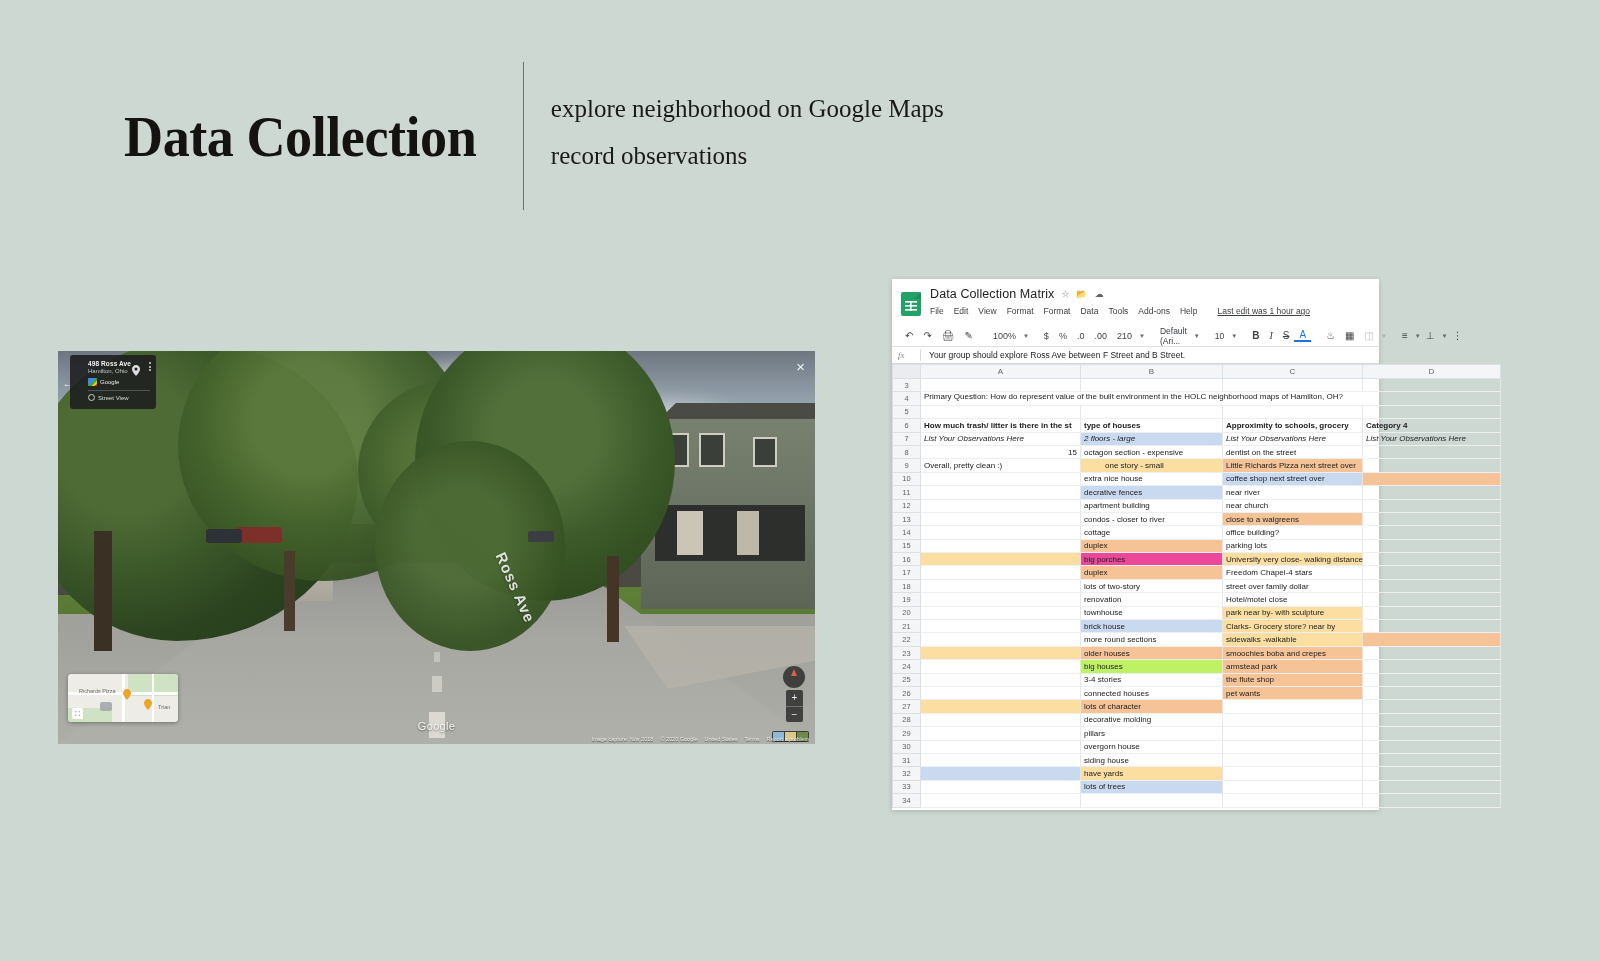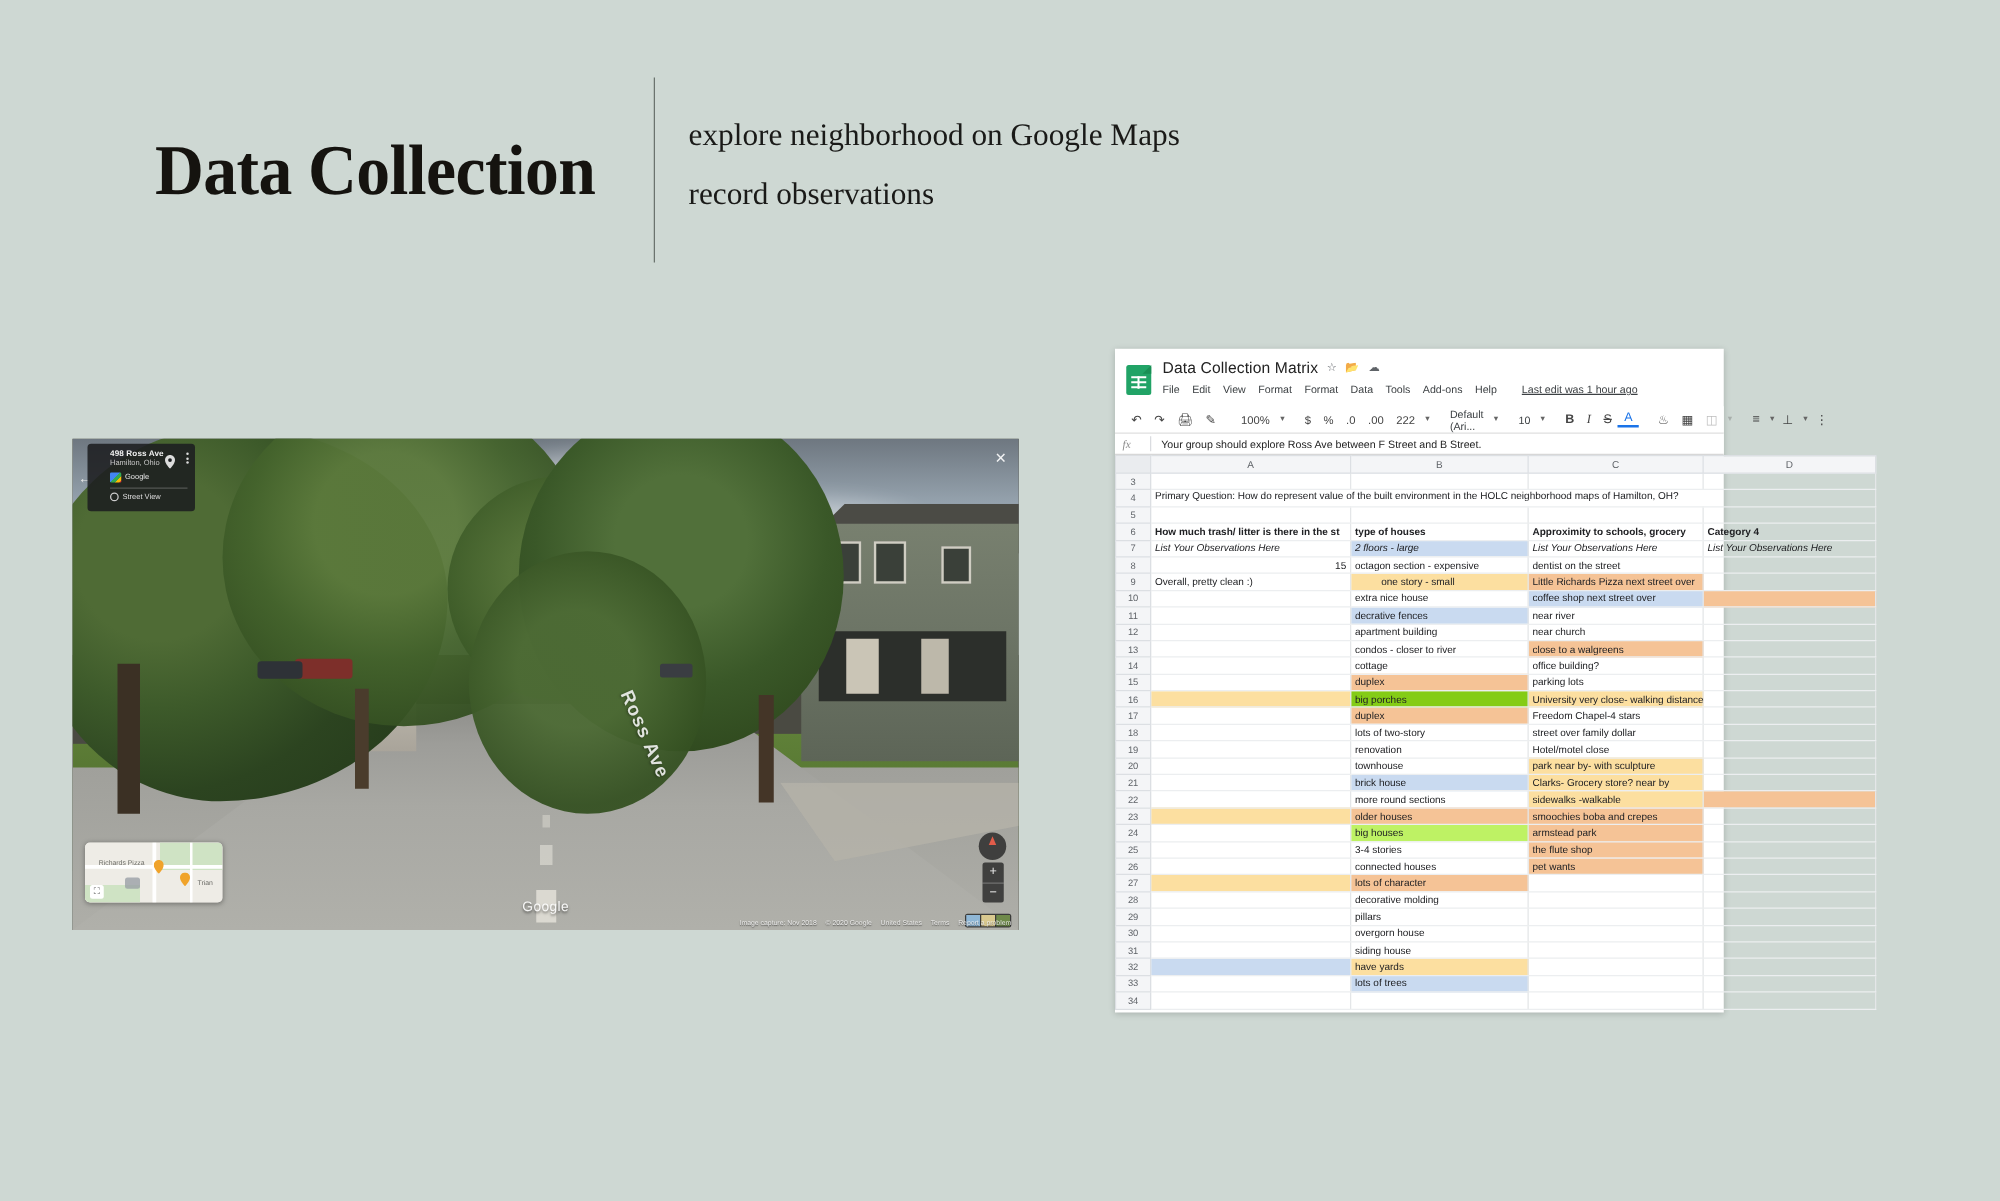--- a/index.html
+++ b/index.html
@@ -433,21 +433,21 @@
     <span class="tb-ic">🖨</span>
     <span class="tb-ic">✎</span>
     <span class="tb-sep"></span>
     <span class="tb">100%</span>
     <span class="tb-caret">▼</span>
     <span class="tb-sep"></span>
     <span class="tb">$</span>
     <span class="tb">%</span>
     <span class="tb">.0</span>
     <span class="tb">.00</span>
-    <span class="tb">222</span>
+    <span class="tb">210</span>
     <span class="tb-caret">▼</span>
     <span class="tb-sep"></span>
     <span class="tb-box">Default (Ari...</span>
     <span class="tb-caret">▼</span>
     <span class="tb-sep"></span>
     <span class="tb-box">10</span>
     <span class="tb-caret">▼</span>
     <span class="tb-sep"></span>
     <span class="tb" style="font-weight:700;font-size:10px;">B</span>
     <span class="tb" style="font-style:italic;font-family:'Liberation Serif',serif;font-size:10px;">I</span>
@@ -570,21 +570,21 @@
           <tr>
             <td class="rowhead">15</td>
             <td class="cell colA"><span style="position: relative; z-index: 2; white-space: nowrap;"></span></td>
             <td class="cell colB" style="background: rgb(245, 195, 150);"><span style="position: relative; z-index: 2; white-space: nowrap;">duplex</span></td>
             <td class="cell colC"><span style="position: relative; z-index: 2; white-space: nowrap;">parking lots</span></td>
             <td class="cell colD"><span style="position: relative; z-index: 2; white-space: nowrap;"></span></td>
           </tr>
           <tr>
             <td class="rowhead">16</td>
             <td class="cell colA" style="background: rgb(252, 223, 160);"><span style="position: relative; z-index: 2; white-space: nowrap;"></span></td>
-            <td class="cell colB" style="background: #84cc16;"><span style="position: relative; z-index: 2; white-space: nowrap;">big porches</span></td>
+            <td class="cell colB" style="background: #ec4899;"><span style="position: relative; z-index: 2; white-space: nowrap;">big porches</span></td>
             <td class="cell colC" style="background: rgb(252, 223, 160);"><span style="position: relative; z-index: 2; white-space: nowrap;">University very close- walking distance</span></td>
             <td class="cell colD"><span style="position: relative; z-index: 2; white-space: nowrap;"></span></td>
           </tr>
           <tr>
             <td class="rowhead">17</td>
             <td class="cell colA"><span style="position: relative; z-index: 2; white-space: nowrap;"></span></td>
             <td class="cell colB" style="background: rgb(245, 195, 150);"><span style="position: relative; z-index: 2; white-space: nowrap;">duplex</span></td>
             <td class="cell colC"><span style="position: relative; z-index: 2; white-space: nowrap;">Freedom Chapel-4 stars</span></td>
             <td class="cell colD"><span style="position: relative; z-index: 2; white-space: nowrap;"></span></td>
           </tr>

